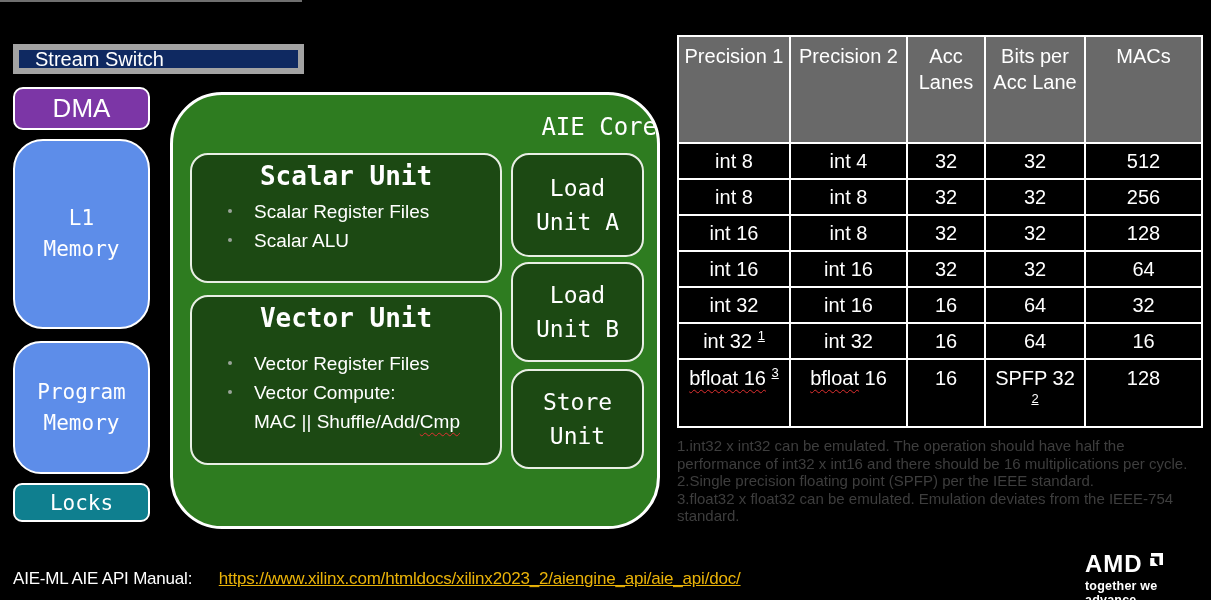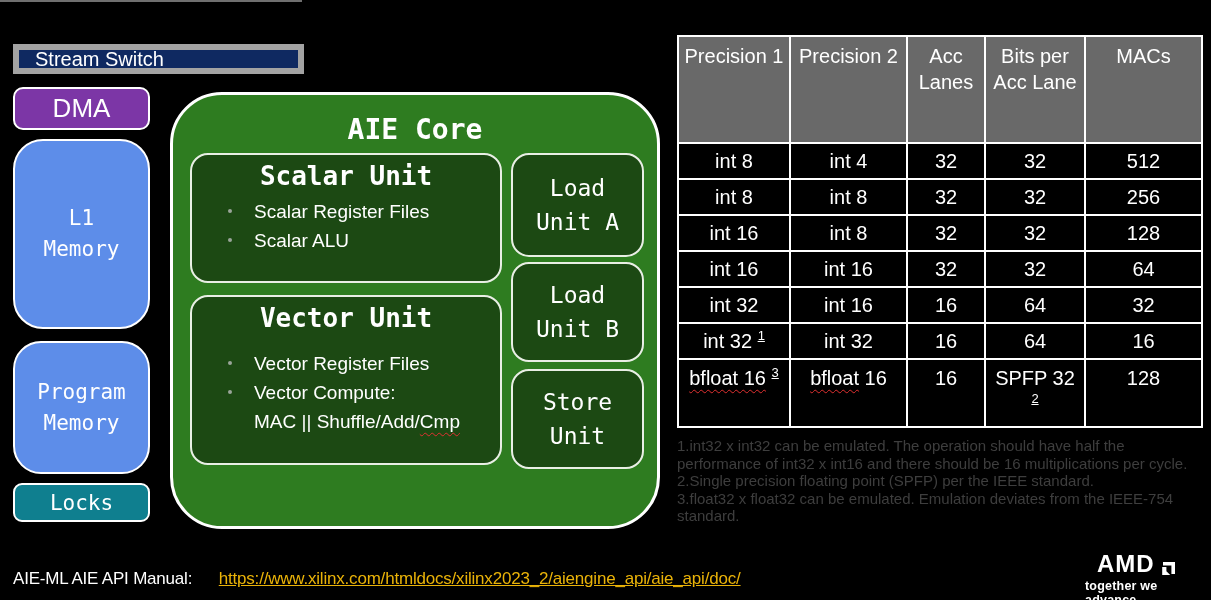--- a/index.html
+++ b/index.html
@@ -23,22 +23,22 @@
     border:2px solid #fff; border-radius:10px; font-size:26px; }
   #l1-memory { left:13px; top:139px; width:137px; height:190px; background:#5d8de9;
     border:2px solid #fff; border-radius:30px; font-size:21px; line-height:31px; }
   #program-memory { left:13px; top:341px; width:137px; height:133px; background:#5d8de9;
     border:2px solid #fff; border-radius:28px; font-size:21px; line-height:31px; }
   #locks { left:13px; top:483px; width:137px; height:39px; background:#0f7f8f;
     border:2px solid #fff; border-radius:9px; font-size:21px; }
 
   #aie-core { left:170px; top:92px; width:490px; height:437px; background:#2e7c20;
     border:3px solid #fff; border-radius:52px; }
-  #aie-core-title { position:absolute; left:0; top:18px; width:100%; text-align:center;
-    font-size:28px; font-weight:bold; color:#fff; }
+  #aie-core-title { position:absolute; left:0; top:18px; width:100%; text-align:right;
+    font-size:24px; font-weight:normal; color:#fff; }
   .subunit { position:absolute; background:#1c4913; border:2px solid #e9efe5; border-radius:18px; color:#fff; }
   #scalar-unit { left:17px; top:58px; width:312px; height:130px; }
   #vector-unit { left:17px; top:200px; width:312px; height:170px; }
   .subunit-title { text-align:center; font-size:26px; font-weight:bold; margin-top:6px; }
   .bullets { margin-top:6px; }
   #vector-unit .bullets { margin-top:16px; }
   .bullet-line { display:flex; font-size:19px; line-height:29px; color:#fff;padding-left:16px; }
   .dot { flex:0 0 4px; width:4px; height:4px; border-radius:50%; background:#9aa49a; margin:12px 0 0 20px; }
   .bullet-text { padding-left:22px; }
   .nobullet .dot { visibility:hidden; }
@@ -60,21 +60,21 @@
   .wavy { text-decoration:underline; text-decoration-style:wavy; text-decoration-color:#e03030;
           text-decoration-thickness:1px; text-underline-offset:4px; }
 
   #footnotes { position:absolute; left:677px; top:437px; width:522px;
     color:#3e3e3e; font-size:15px; line-height:17.5px; }
 
   
   #footer-bar { position:absolute; left:13px; top:569px; color:#fff; font-size:17px; letter-spacing:-0.2px; }
   #footer-bar a { color:#eab308; text-decoration:underline;padding-left:22px; }
   #amd-logo { position:absolute; left:1085px; top:550px; color:#fff; }
-  #amd-word { display:flex; align-items:flex-end; gap:4px; font-size:24px; font-weight:bold; letter-spacing:1px;margin-left:12px; }
+  #amd-word { display:flex; align-items:flex-start; gap:4px; font-size:24px; font-weight:bold; letter-spacing:1px; }
   #amd-tagline { font-size:12.5px; font-weight:bold; margin-top:1px; letter-spacing:0.2px; }
 </style>
 </head>
 <body>
 
 <div id="stage">
   <div class="topline"></div>
 
   <div id="stream-switch" class="box">
     <span>Stream Switch</span>

